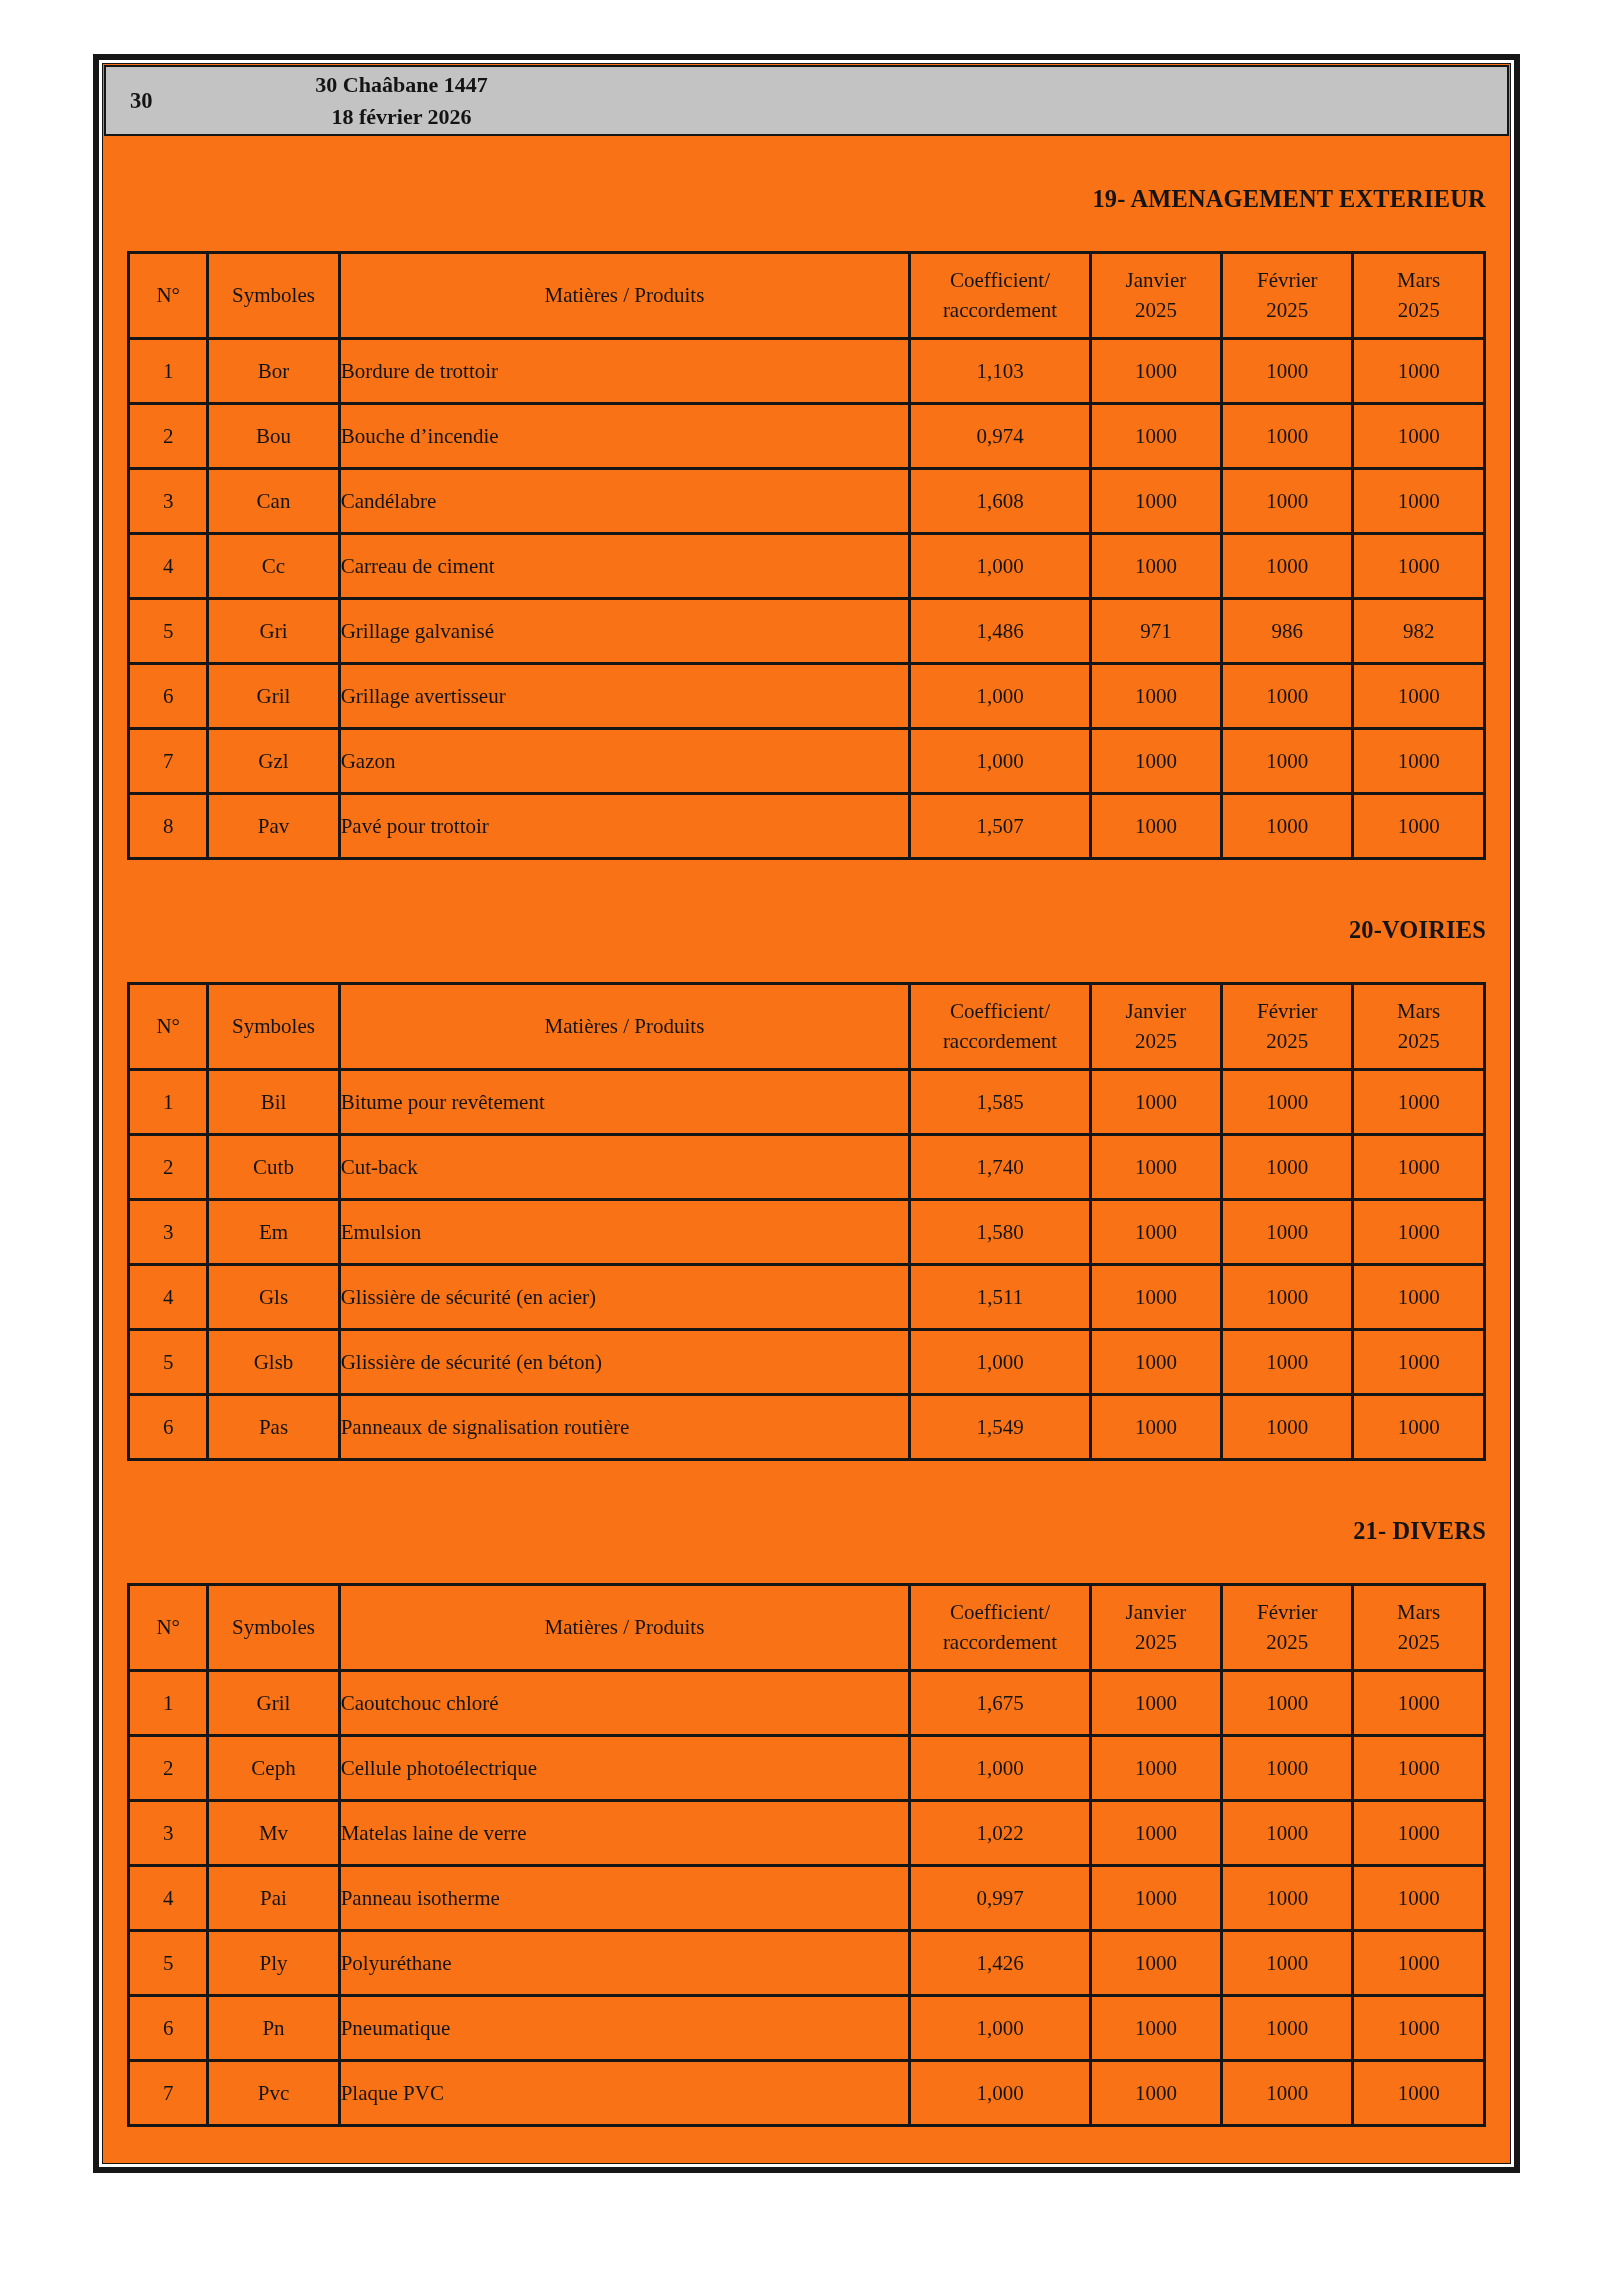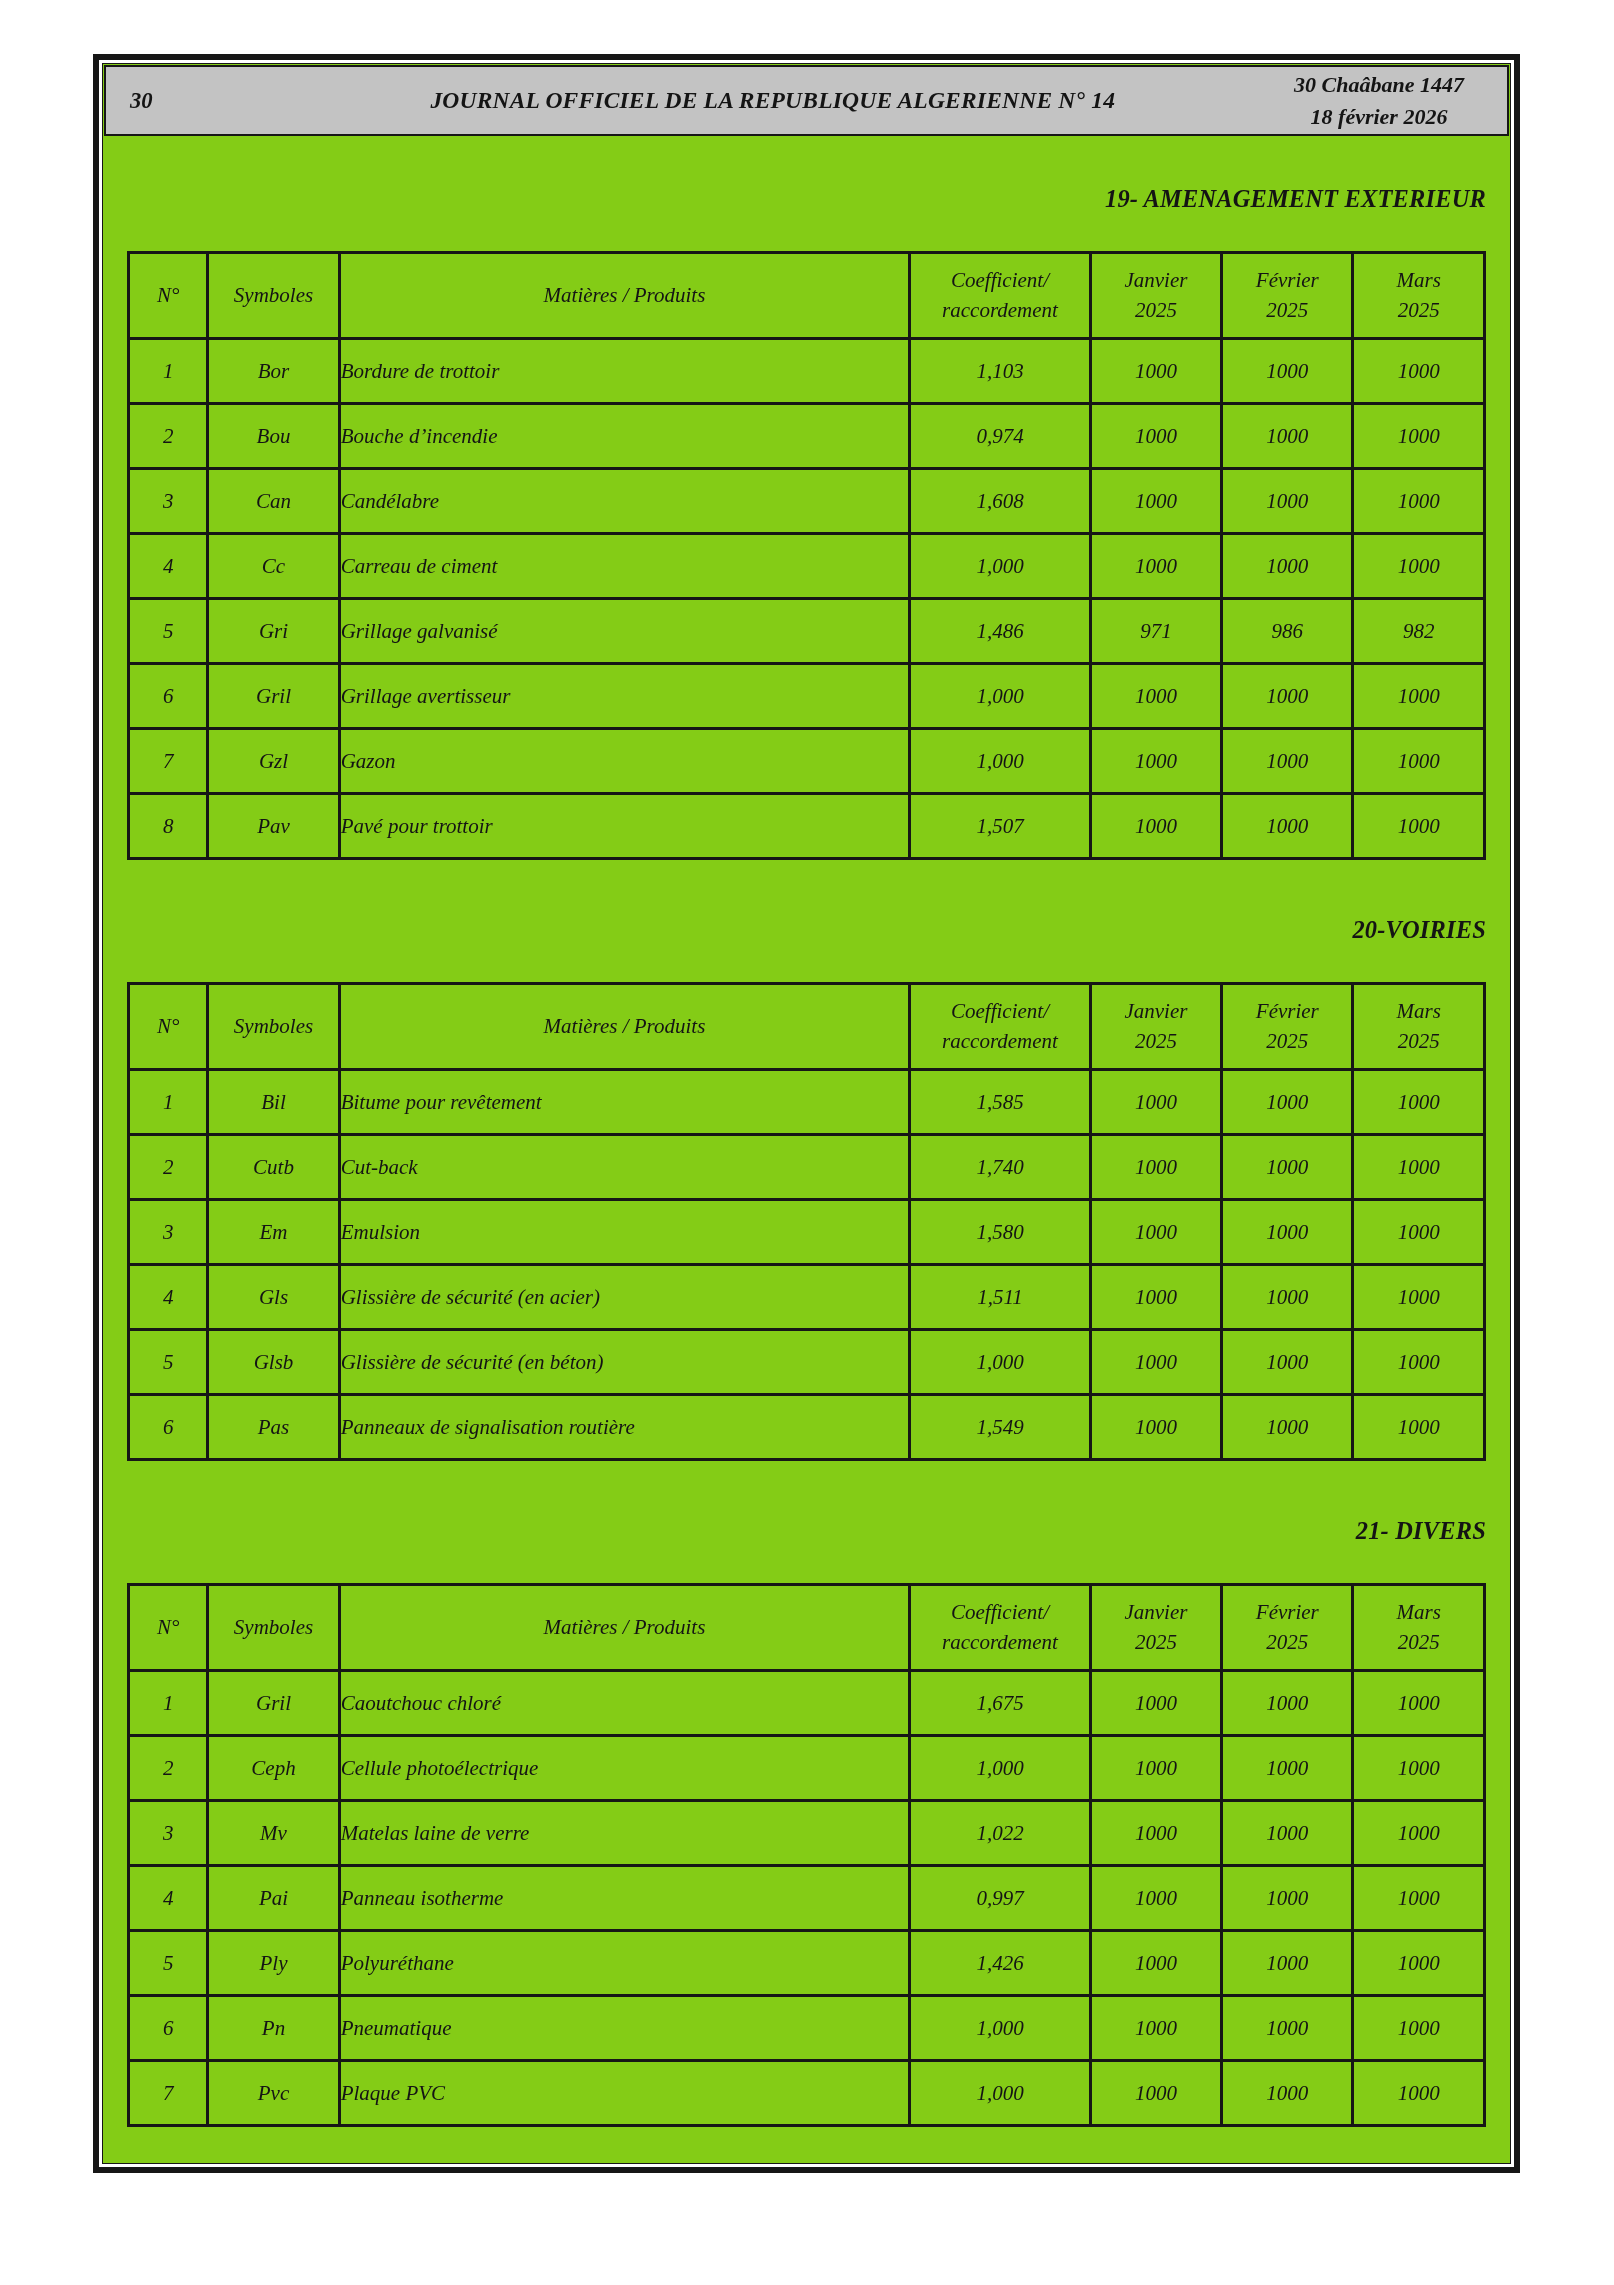--- a/index.html
+++ b/index.html
@@ -16,22 +16,21 @@
     width: 1427px; height: 2119px;
     box-sizing: border-box;
     border: 6.3px solid #161616;
     padding: 2.7px;
     background: #ffffff;
   }
   .frame-inner {
     box-sizing: border-box;
     width: 100%; height: 100%;
     border: 1.8px solid #161616;
-    background: #84cc16;
-    font-style: italic;
+    background: #f97316;
   }
   .header-band {
     box-sizing: border-box;
     margin: 1.8px;
     height: 71px;
     background: #c3c3c3;
     border: 2.7px solid #161616;
     display: flex;
     align-items: center;
     font-weight: bold;
@@ -102,21 +101,20 @@
   }
 </style>
 </head>
 <body>
 
 <div class="frame-outer">
   <div class="frame-inner">
 
     <div class="header-band">
       <div class="band-pagenum">30</div>
-      <div class="band-title">JOURNAL OFFICIEL DE LA REPUBLIQUE ALGERIENNE N° 14</div>
       <div class="band-dates">
         <div>30 Chaâbane 1447</div>
         <div>18 février 2026</div>
       </div>
     </div>
 
     <div class="content">
 
       <div class="section">
         <h2 class="section-title">19- AMENAGEMENT EXTERIEUR</h2>

